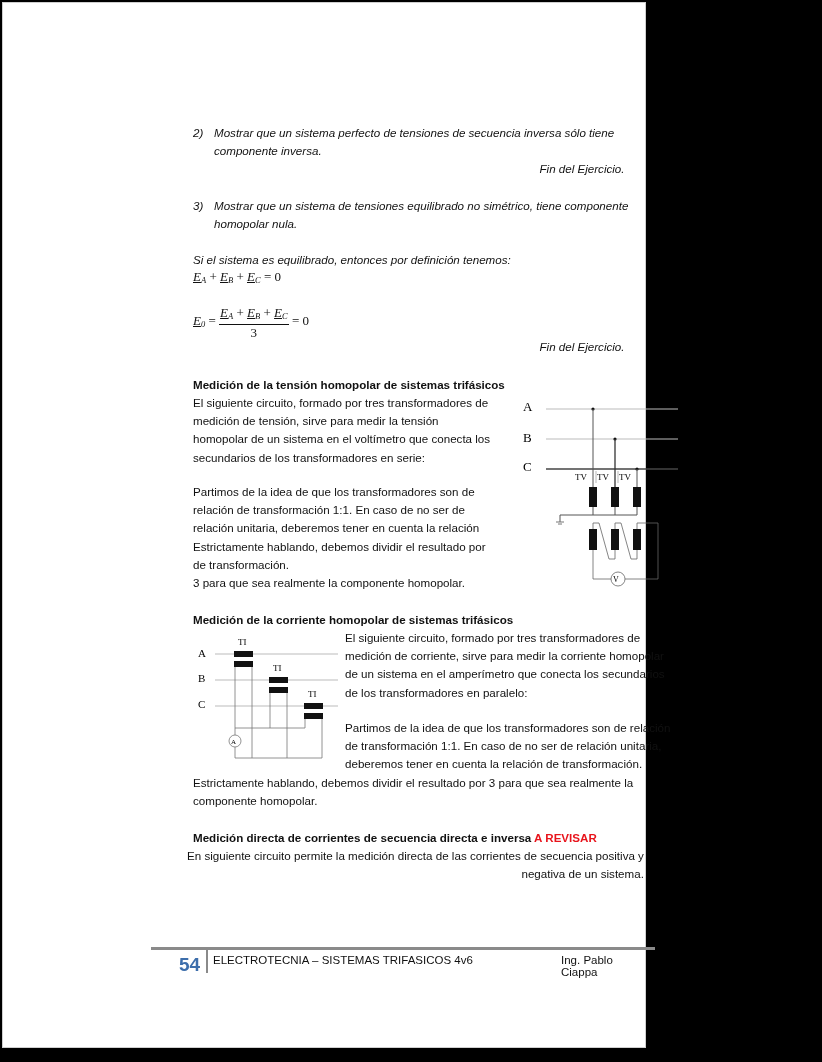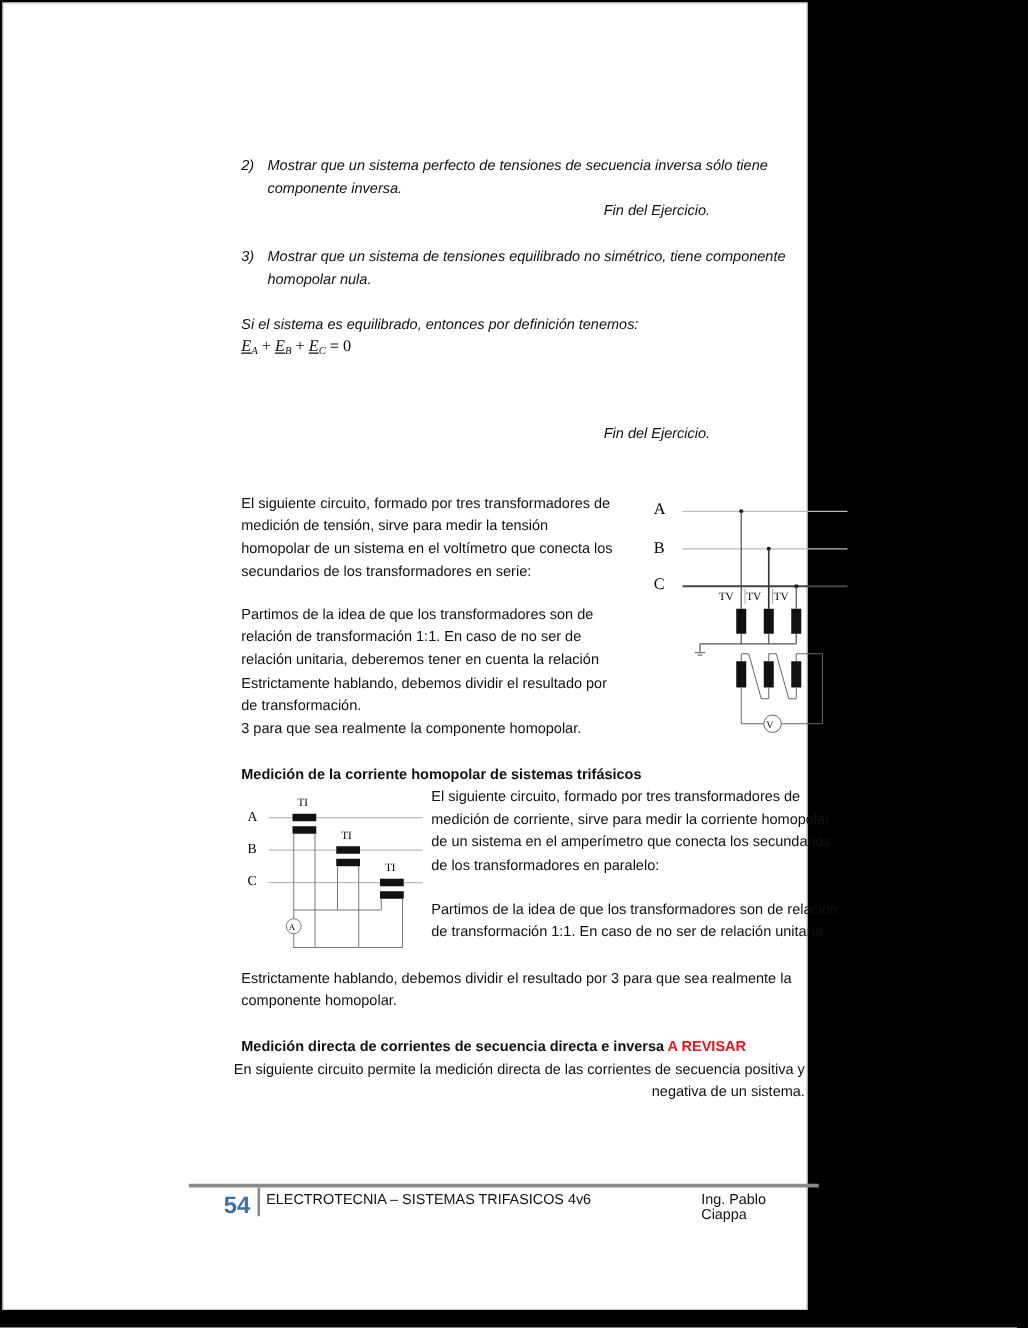--- a/index.html
+++ b/index.html
@@ -16,21 +16,21 @@
   .it { font-style: italic; }
   .b { font-weight: bold; }
   .red { color: #e8141c; font-weight: bold; text-align: center; }
   .num { display: inline-block; width: 21px; }
   .eq { font-family: "Liberation Serif", serif; font-size: 13px; }
   .eq u { text-decoration: underline; font-style: italic; }
   .eq sub { font-size: 8.5px; vertical-align: -2px; font-style: italic; }
   .frac { display: inline-block; vertical-align: middle; text-align: center; }
   .frac .top { display: block; border-bottom: 1px solid #111; padding: 0 1px; line-height: 15px; }
   .frac .bot { display: block; line-height: 15px; }
-  .right { text-align: left; }
+  .right { text-align: center; }
   .footer-rule { position: absolute; left: 148px; width: 504px; top: 944px; height: 3px; background: #8a8a8a; }
   .footer-num { position: absolute; left: 176px; top: 951px; font-size: 19px; font-weight: bold; color: #3d6eab; }
   .footer-sep { position: absolute; left: 203px; top: 947px; width: 2px; height: 23px; background: #8a8a8a; }
   .footer-title { position: absolute; left: 210px; top: 951px; font-size: 11.5px; }
   .footer-author { position: absolute; left: 558px; top: 951px; font-size: 11.5px; }
   svg text { font-family: "Liberation Serif", serif; }
 </style>
 </head>
 <body>
 
@@ -49,22 +49,38 @@
 
   <div class="abs txt it" style="left:190px; top:248px;">Si el sistema es equilibrado, entonces por definición tenemos:</div>
   <div class="abs eq" style="left:190px; top:266px;">
     <u>E</u><sub>A</sub>
     <span>+</span>
     <u>E</u><sub>B</sub>
     <span>+</span>
     <u>E</u><sub>C</sub>
     <span>= 0</span>
   </div>
+  <div class="abs eq" style="left:190px; top:302px;">
+    <u>E</u><sub>0</sub>
+    <span>=</span>
+    <span class="frac">
+      <span class="top">
+        <u>E</u><sub>A</sub>
+        <span>+</span>
+        <u>E</u><sub>B</sub>
+        <span>+</span>
+        <u>E</u><sub>C</sub>
+      </span>
+      <span class="bot">3</span>
+    </span>
+    <span>= 0</span>
+  </div>
   <div class="abs txt it right" style="left:480px; width:198px; top:335px;">Fin del Ejercicio.</div>
 
+  <div class="abs txt b" style="left:190px; top:373px;">Medición de la tensión homopolar de sistemas trifásicos</div>
   <div class="abs txt" style="left:190px; top:391px;">
     <div>El siguiente circuito, formado por tres transformadores de</div>
     <div>medición de tensión, sirve para medir la tensión</div>
     <div>homopolar de un sistema en el voltímetro que conecta los</div>
     <div>secundarios de los transformadores en serie:</div>
   </div>
   <div class="abs txt" style="left:190px; top:480px;">
     <div>Partimos de la idea de que los transformadores son de</div>
     <div>relación de transformación 1:1. En caso de no ser de</div>
     <div>relación unitaria, deberemos tener en cuenta la relación</div>
@@ -144,20 +160,21 @@
 
   <div class="abs txt" style="left:342px; top:626px;">
     <div>El siguiente circuito, formado por tres transformadores de</div>
     <div>medición de corriente, sirve para medir la corriente homopolar</div>
     <div>de un sistema en el amperímetro que conecta los secundarios</div>
     <div>de los transformadores en paralelo:</div>
   </div>
   <div class="abs txt" style="left:342px; top:716px;">
     <div>Partimos de la idea de que los transformadores son de relación</div>
     <div>de transformación 1:1. En caso de no ser de relación unitaria,</div>
+    <div>deberemos tener en cuenta la relación de transformación.</div>
   </div>
   <div class="abs txt" style="left:190px; top:771px;">
     <div>Estrictamente hablando, debemos dividir el resultado por 3 para que sea realmente la</div>
     <div>componente homopolar.</div>
   </div>
 
   <div class="abs txt b" style="left:190px; top:826px;">
     <span>Medición directa de corrientes de secuencia directa e inversa</span>
     <span class="red">A REVISAR</span>
   </div>

